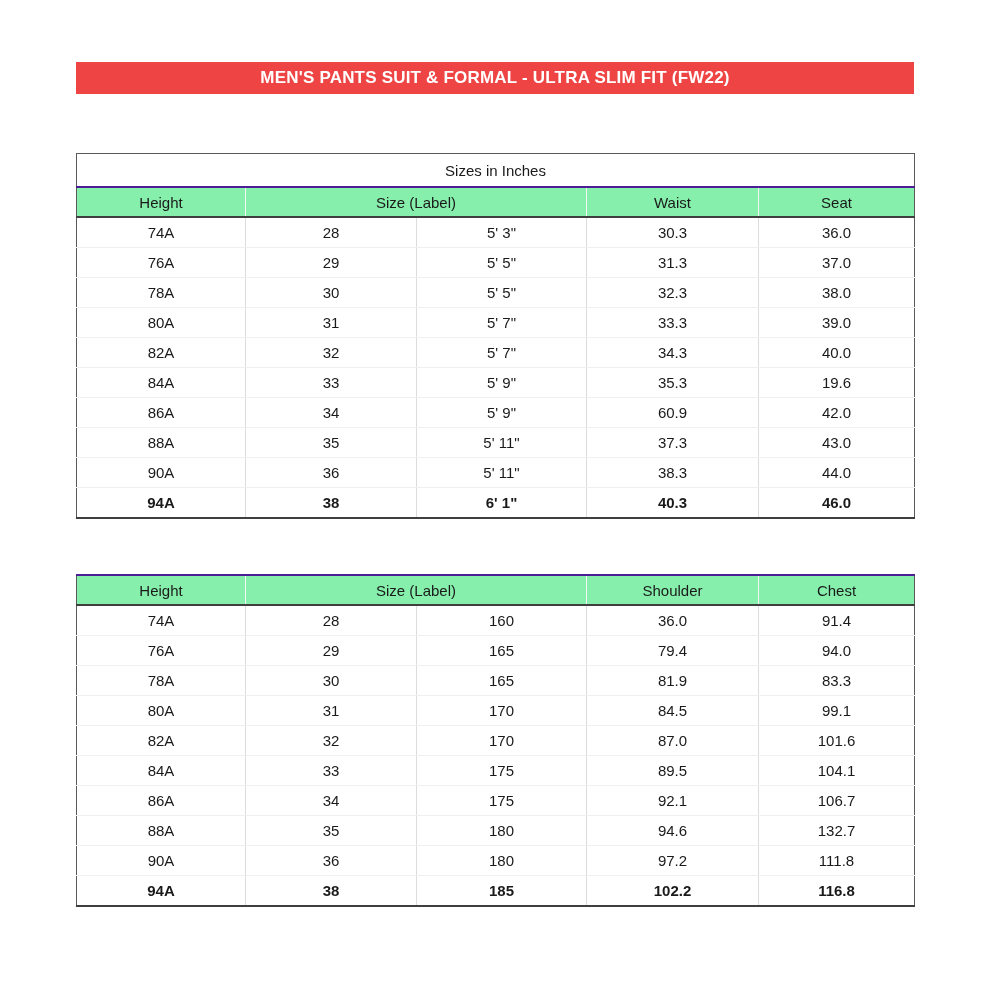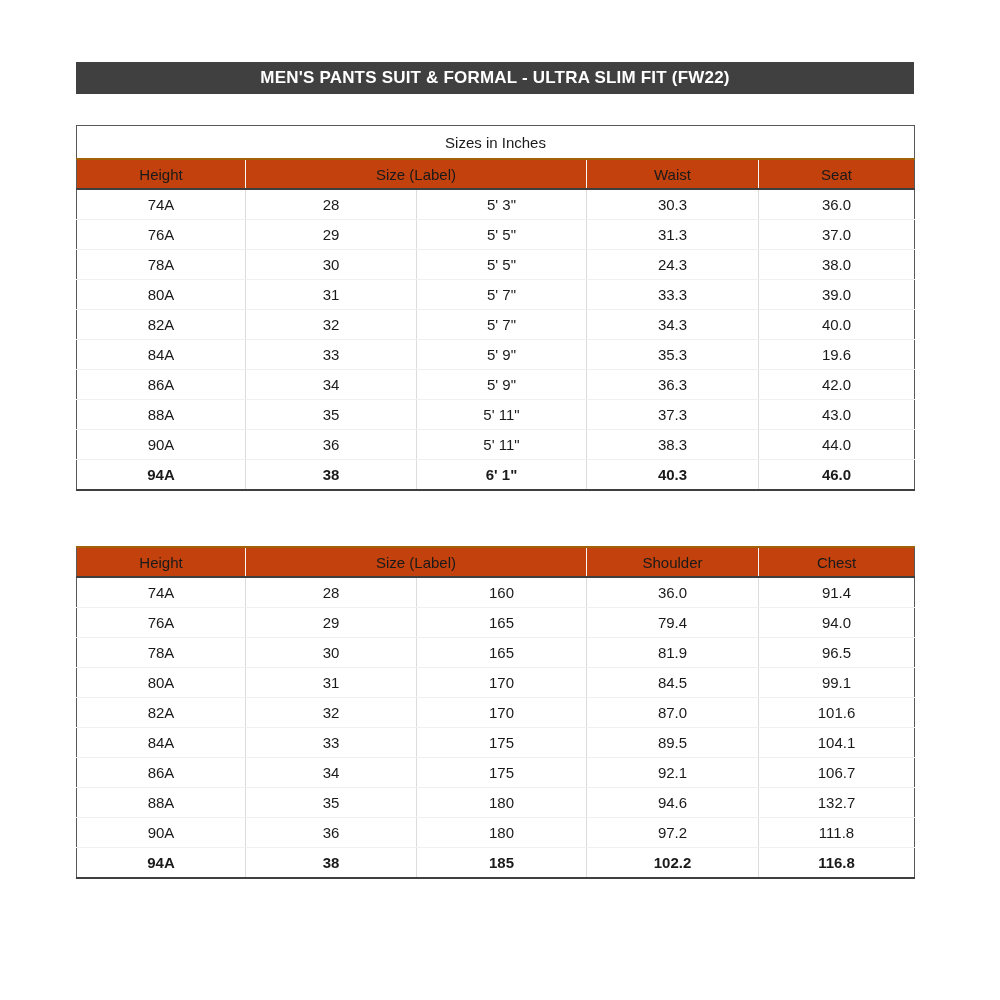--- a/index.html
+++ b/index.html
@@ -15,30 +15,30 @@
     height: 1000px;
     background: #ffffff;
     overflow: hidden;
   }
   .banner {
     position: absolute;
     left: 76px;
     top: 62px;
     width: 838px;
     height: 32px;
-    background: #404040;
+    background: #ef4444;
     color: #ffffff;
     display: flex;
     align-items: center;
     justify-content: center;
     font-weight: bold;
     font-size: 17px;
     letter-spacing: 0.2px;
   }
-  .tbl-wrap { position: absolute; left: 76px; width: 838px; }
+  .tbl-wrap { position: absolute; left: 76px; width: 838px; margin-top: 28px; }
   .tbl-wrap.inches { top: 125px; }
   .tbl-wrap.cm     { top: 546px; }
 
   table.size-table {
     border-collapse: collapse;
     table-layout: fixed;
     width: 838px;
     font-size: 15px;
     border: 1px solid #595959;
     border-bottom: 2px solid #3f3f3f;
@@ -56,22 +56,22 @@
     font-weight: normal;
   }
   tr.caption-row td {
     height: 32px;
     background: #ffffff;
     border-left: 1px solid #595959;
     border-right: 1px solid #595959;
   }
   tr.header-row th {
     height: 28px;
-    background: #c2410c;
-    border-top: 2px solid #a16207;
+    background: #86efac;
+    border-top: 2px solid #4c1d95;
     border-bottom: 2px solid #3f3f3f;
   }
   tr.header-row th + th { border-left: 1px solid #f5f5f5; text-align: center; }
 
   tbody.data-rows td {
     height: 29px;
     border-bottom: 1px solid #f0f0f0;
   }
   tbody.data-rows td + td { border-left: 1px solid #dcdcdc; }
   tbody.data-rows tr:last-child td { border-bottom: 2px solid #3f3f3f; font-weight: bold; }
@@ -117,21 +117,21 @@
             <td>76A</td>
             <td>29</td>
             <td>5' 5"</td>
             <td>31.3</td>
             <td>37.0</td>
           </tr>
           <tr>
             <td>78A</td>
             <td>30</td>
             <td>5' 5"</td>
-            <td>24.3</td>
+            <td>32.3</td>
             <td>38.0</td>
           </tr>
           <tr>
             <td>80A</td>
             <td>31</td>
             <td>5' 7"</td>
             <td>33.3</td>
             <td>39.0</td>
           </tr>
           <tr>
@@ -145,21 +145,21 @@
             <td>84A</td>
             <td>33</td>
             <td>5' 9"</td>
             <td>35.3</td>
             <td>19.6</td>
           </tr>
           <tr>
             <td>86A</td>
             <td>34</td>
             <td>5' 9"</td>
-            <td>36.3</td>
+            <td>60.9</td>
             <td>42.0</td>
           </tr>
           <tr>
             <td>88A</td>
             <td>35</td>
             <td>5' 11"</td>
             <td>37.3</td>
             <td>43.0</td>
           </tr>
           <tr>
@@ -210,21 +210,21 @@
             <td>29</td>
             <td>165</td>
             <td>79.4</td>
             <td>94.0</td>
           </tr>
           <tr>
             <td>78A</td>
             <td>30</td>
             <td>165</td>
             <td>81.9</td>
-            <td>96.5</td>
+            <td>83.3</td>
           </tr>
           <tr>
             <td>80A</td>
             <td>31</td>
             <td>170</td>
             <td>84.5</td>
             <td>99.1</td>
           </tr>
           <tr>
             <td>82A</td>

